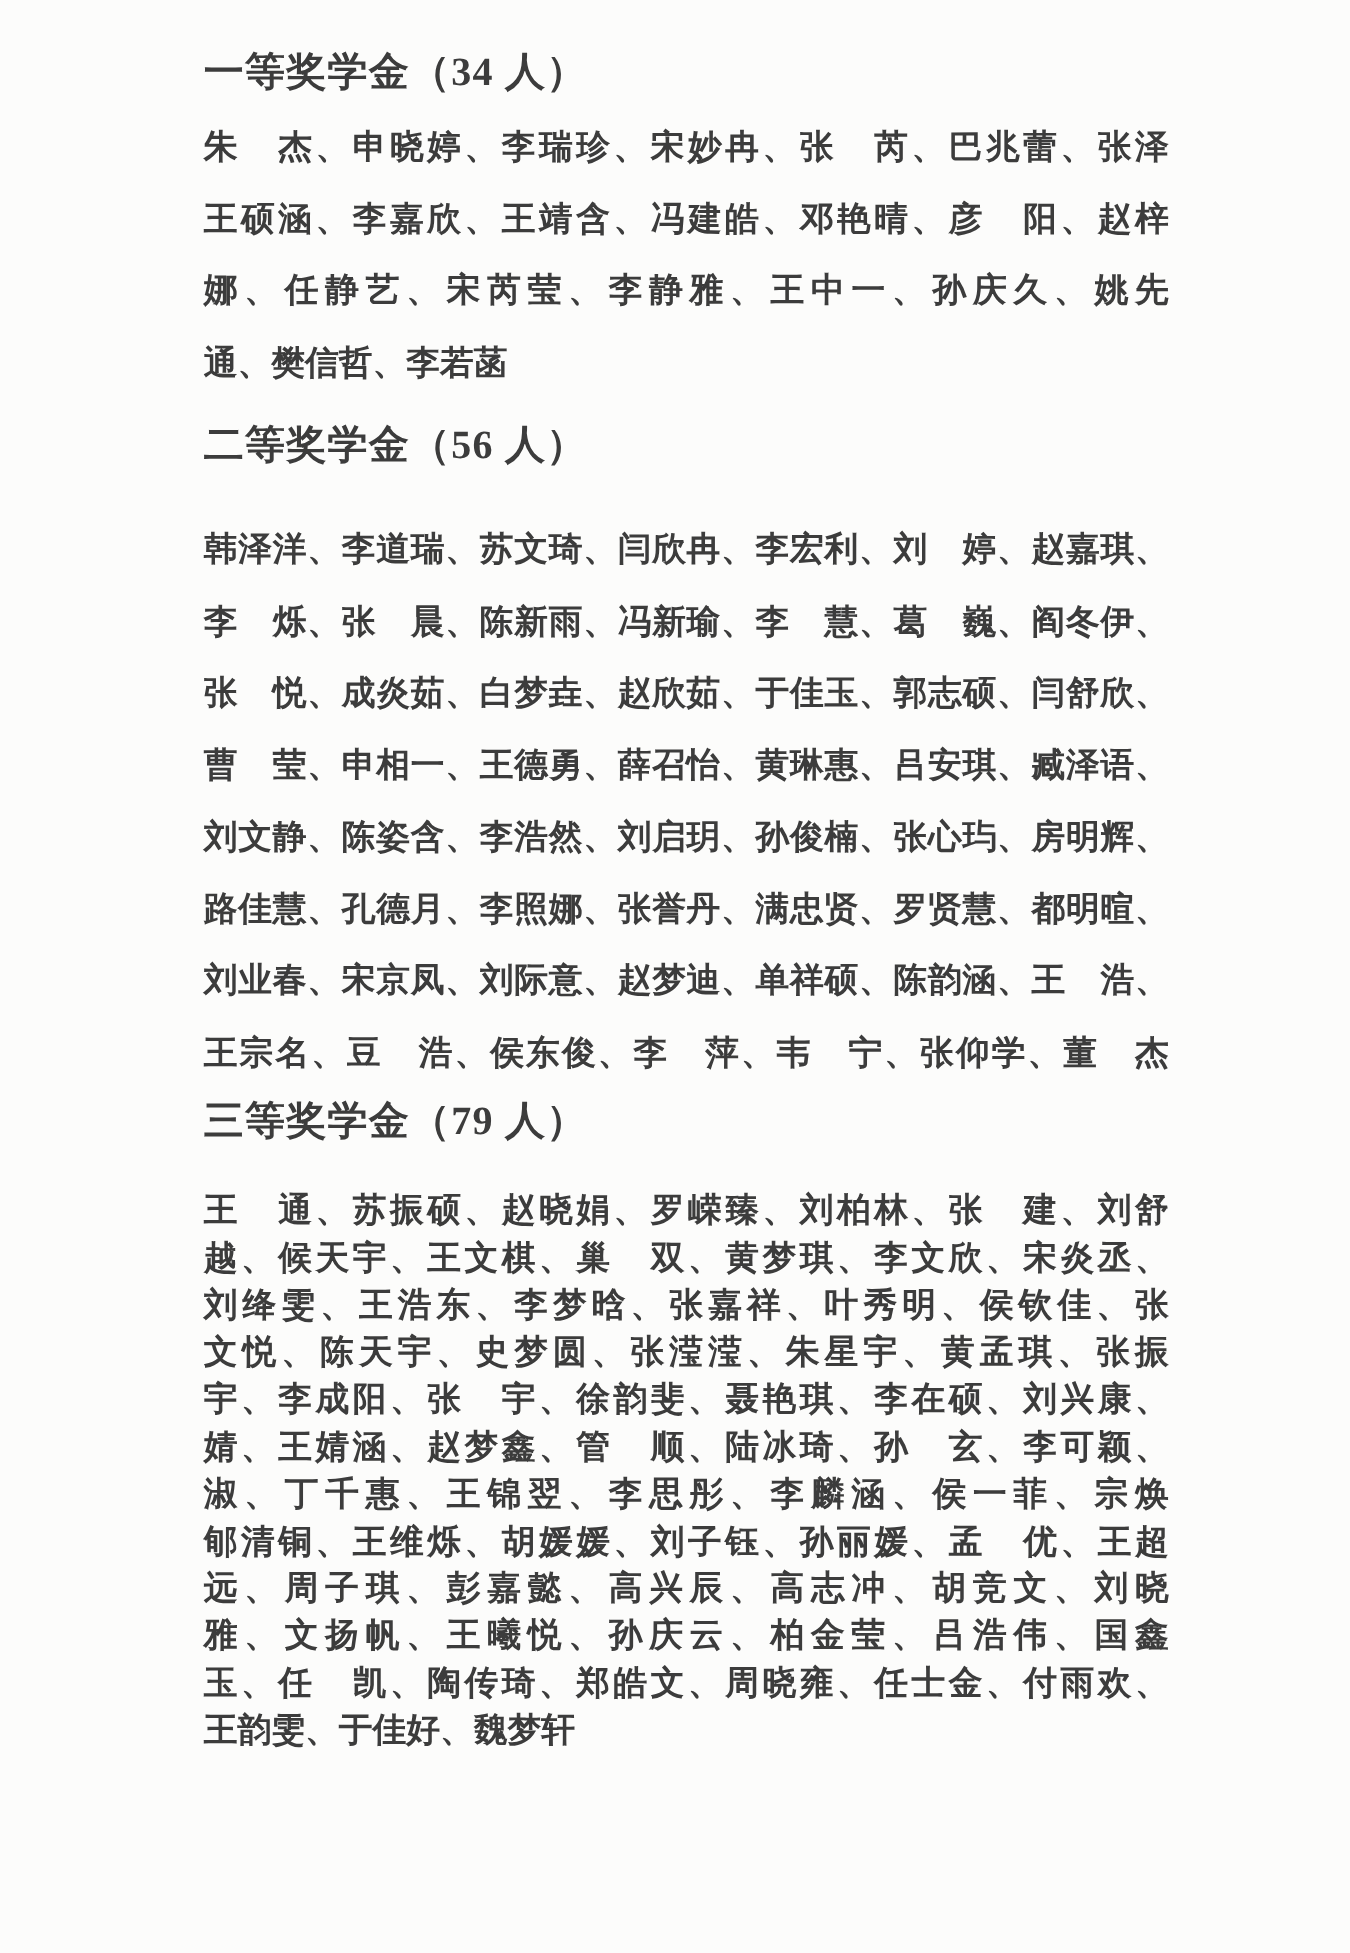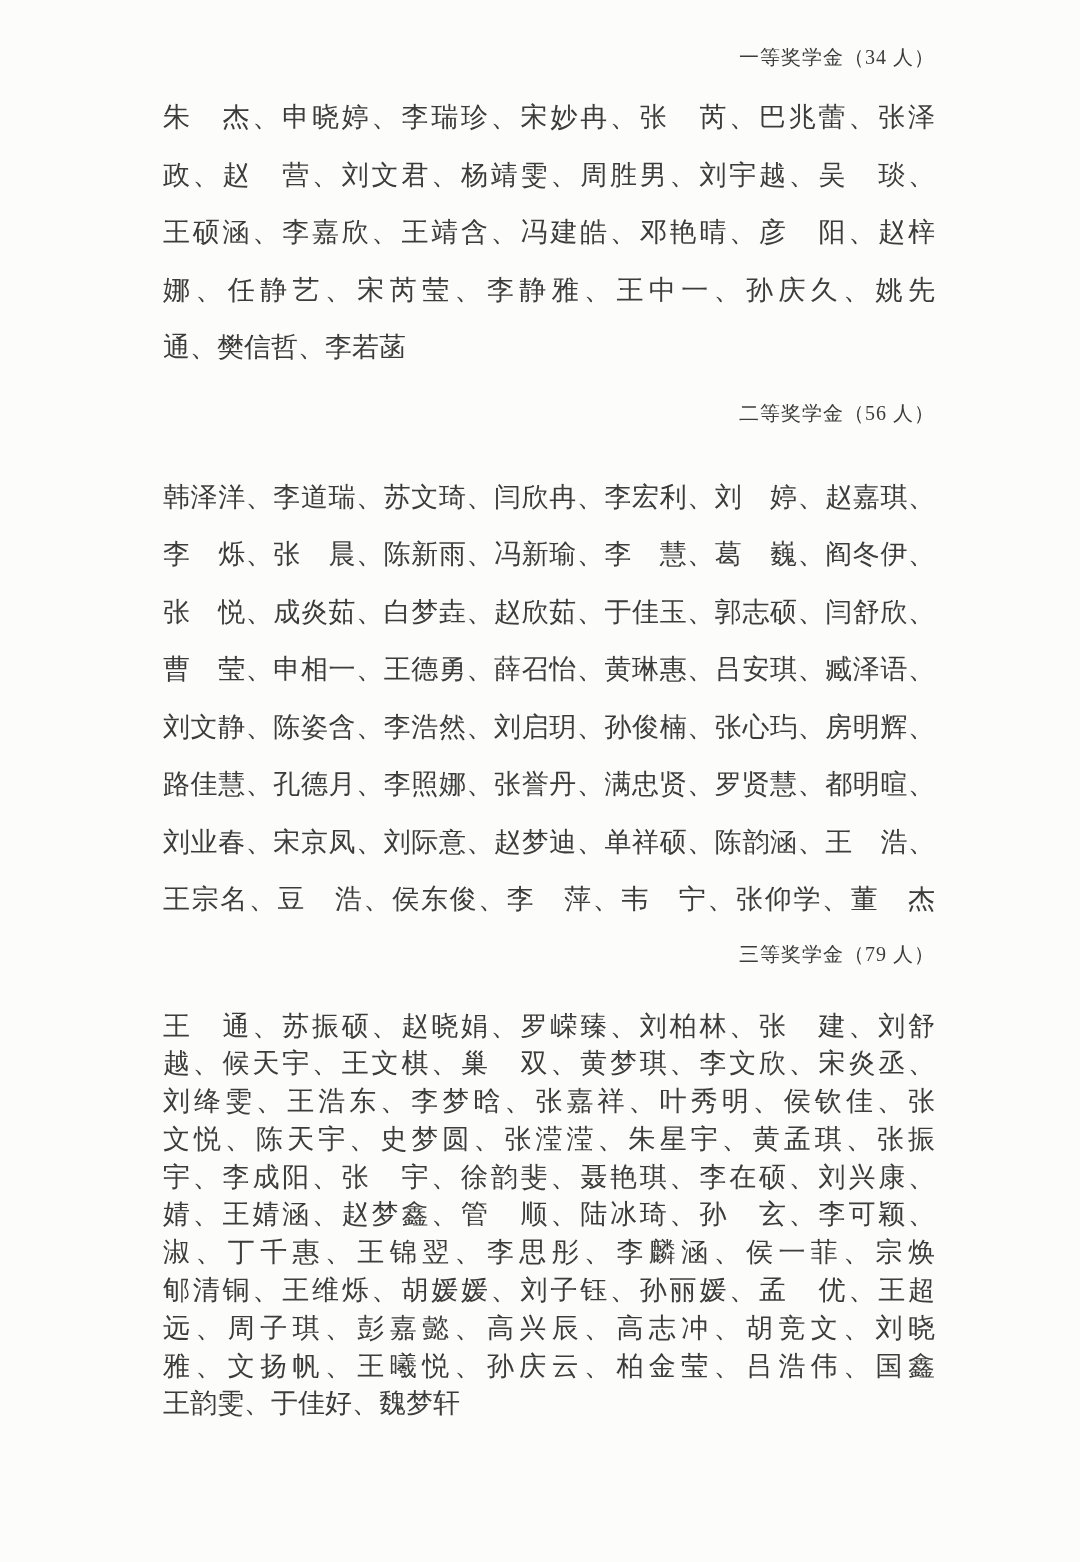--- a/index.html
+++ b/index.html
@@ -11,52 +11,52 @@
     height: 1562px;
     background: #fcfcfb;
     color: #3c3c3c;
     font-family: "Liberation Serif", "DejaVu Serif", serif;
     overflow: hidden;
   }
   main.doc-page {
     padding: 0 145px 0 163px;
   }
   .prize-section .sec-title {
-    font-size: 20px;
-    font-weight: 400;
-    text-align: right;
+    font-size: 32px;
+    font-weight: 700;
+    text-align: left;
     line-height: 30px;
     margin: 0;
     letter-spacing: 1px;
   }
   .s0 .sec-title { margin: 42px 0 17px; }
   .s1 .sec-title { margin: 21px 0 41px; }
   .s2 .sec-title { margin: 10px 0 39px; }
   .line {
     font-size: 27px;
     text-align: justify;
     text-align-last: justify;
+    font-weight: bold;
   }
   .s0 .line, .s1 .line { line-height: 57.5px; }
   .s2 .line { line-height: 37.8px; }
   .line.plain {
     text-align: right;
     text-align-last: left;
   }
 </style>
 </head>
 <body>
 
 <main class="doc-page">
 
     <section class="prize-section s0">
       <h2 class="sec-title">一等奖学金（34 人）</h2>
       <div class="lines">
         <div class="line">朱　杰、申晓婷、李瑞珍、宋妙冉、张　芮、巴兆蕾、张泽</div>
-        <div class="line">政、赵　营、刘文君、杨靖雯、周胜男、刘宇越、吴　琰、</div>
         <div class="line">王硕涵、李嘉欣、王靖含、冯建皓、邓艳晴、彦　阳、赵梓</div>
         <div class="line">娜、任静艺、宋芮莹、李静雅、王中一、孙庆久、姚先</div>
         <div class="line plain">通、樊信哲、李若菡</div>
       </div>
     </section>
 
     <section class="prize-section s1">
       <h2 class="sec-title">二等奖学金（56 人）</h2>
       <div class="lines">
         <div class="line">韩泽洋、李道瑞、苏文琦、闫欣冉、李宏利、刘　婷、赵嘉琪、</div>
@@ -76,16 +76,17 @@
         <div class="line">王　通、苏振硕、赵晓娟、罗嵘臻、刘柏林、张　建、刘舒</div>
         <div class="line">越、候天宇、王文棋、巢　双、黄梦琪、李文欣、宋炎丞、</div>
         <div class="line">刘绛雯、王浩东、李梦晗、张嘉祥、叶秀明、侯钦佳、张</div>
         <div class="line">文悦、陈天宇、史梦圆、张滢滢、朱星宇、黄孟琪、张振</div>
         <div class="line">宇、李成阳、张　宇、徐韵斐、聂艳琪、李在硕、刘兴康、</div>
         <div class="line">婧、王婧涵、赵梦鑫、管　顺、陆冰琦、孙　玄、李可颖、</div>
         <div class="line">淑、丁千惠、王锦翌、李思彤、李麟涵、侯一菲、宗焕</div>
         <div class="line">郇清铜、王维烁、胡媛媛、刘子钰、孙丽媛、孟　优、王超</div>
         <div class="line">远、周子琪、彭嘉懿、高兴辰、高志冲、胡竞文、刘晓</div>
         <div class="line">雅、文扬帆、王曦悦、孙庆云、柏金莹、吕浩伟、国鑫</div>
+        <div class="line">玉、任　凯、陶传琦、郑皓文、周晓雍、任士金、付雨欢、</div>
         <div class="line plain">王韵雯、于佳好、魏梦轩</div>
       </div>
     </section>
   </main>
 
 </body></html>

